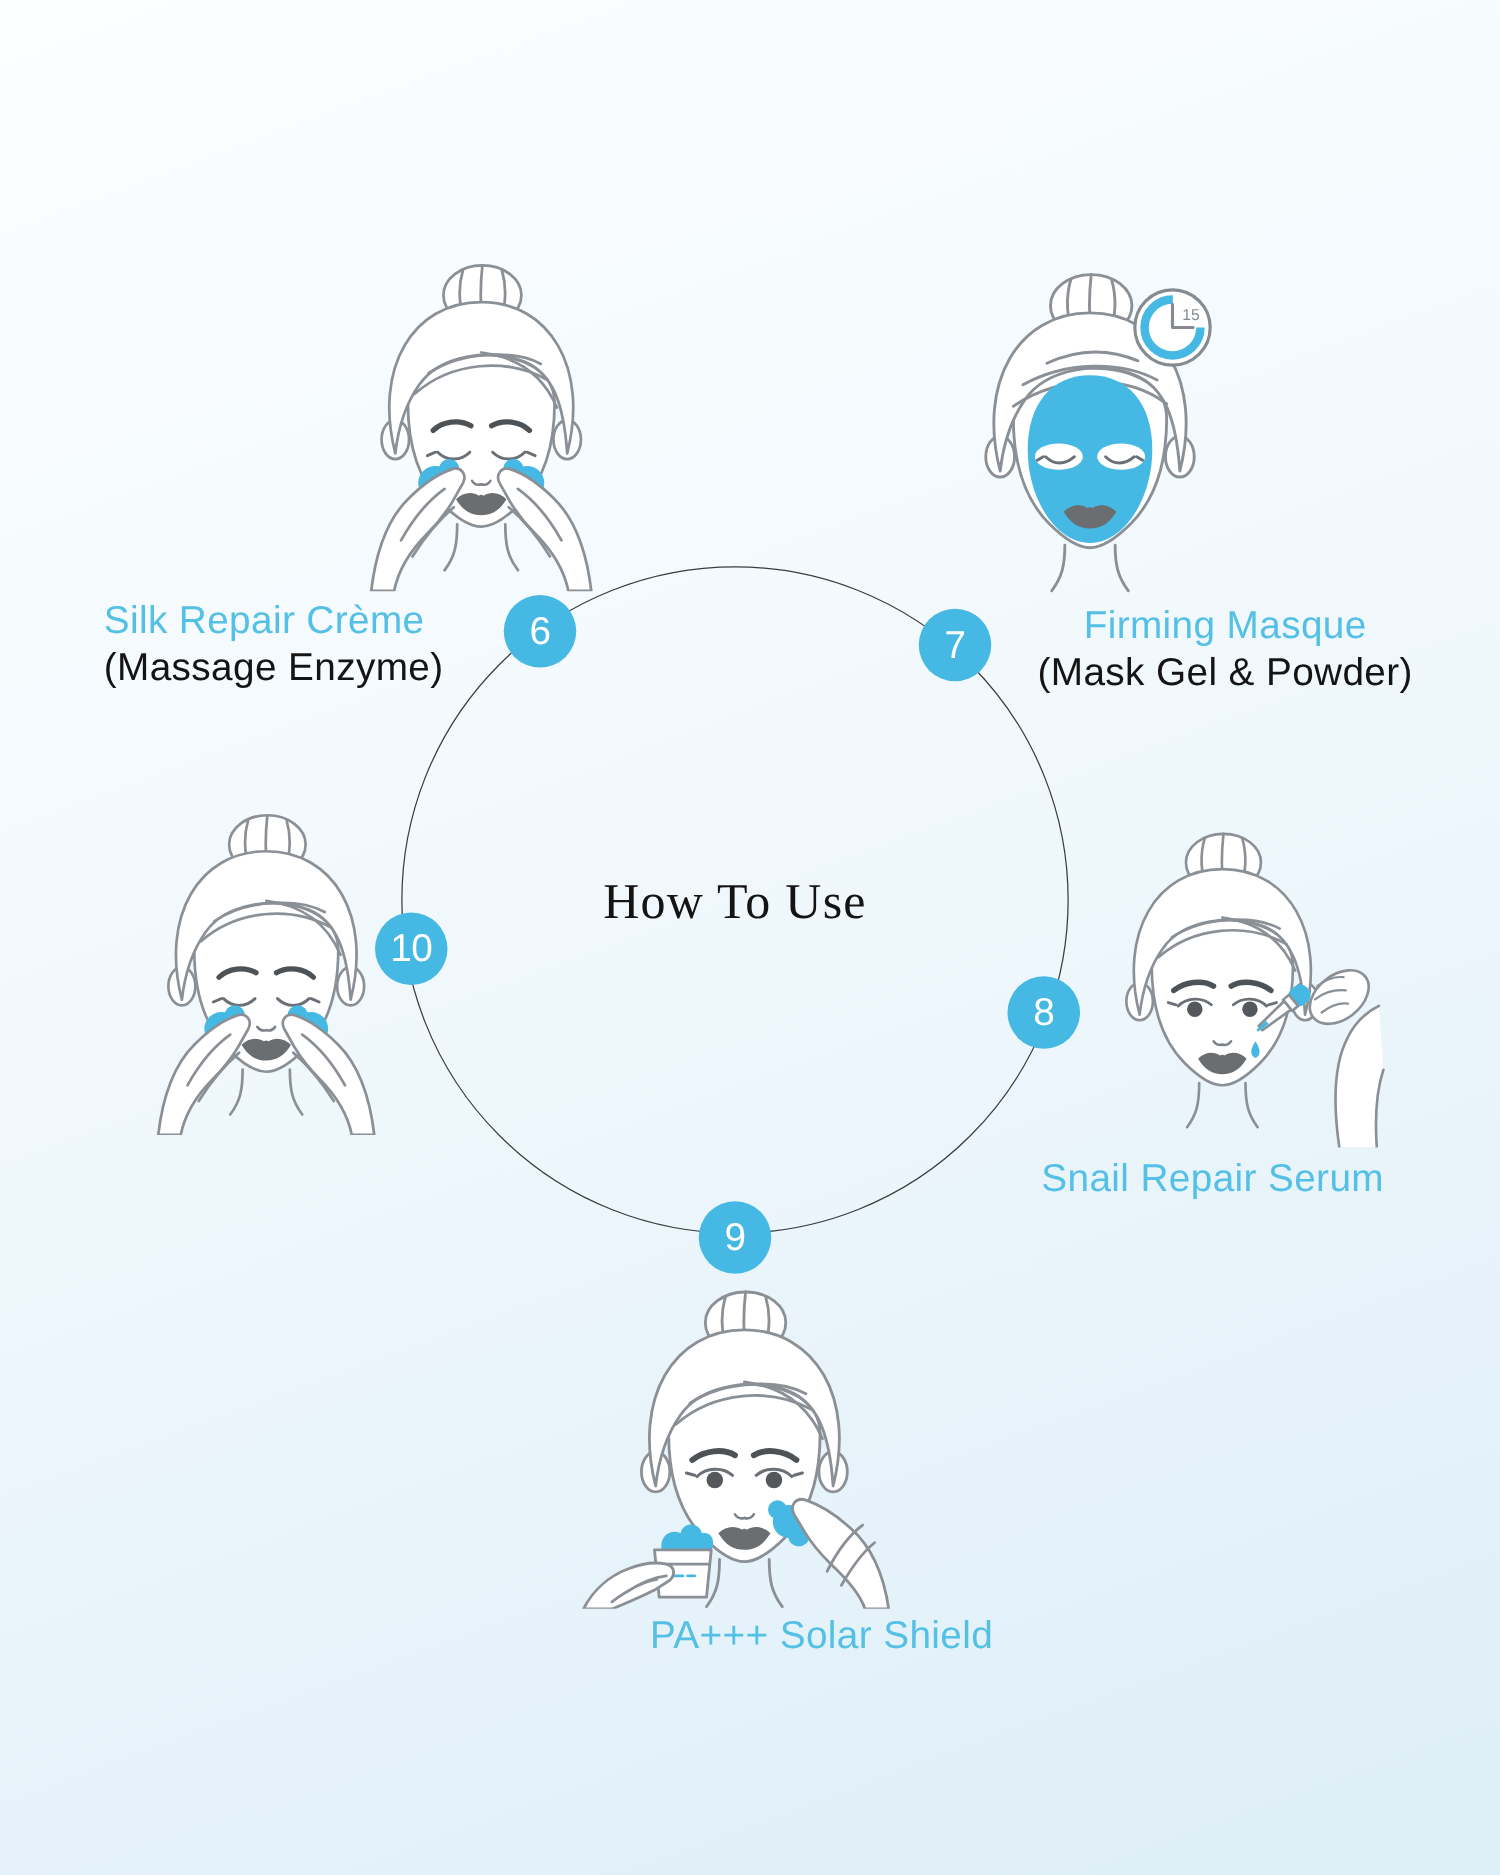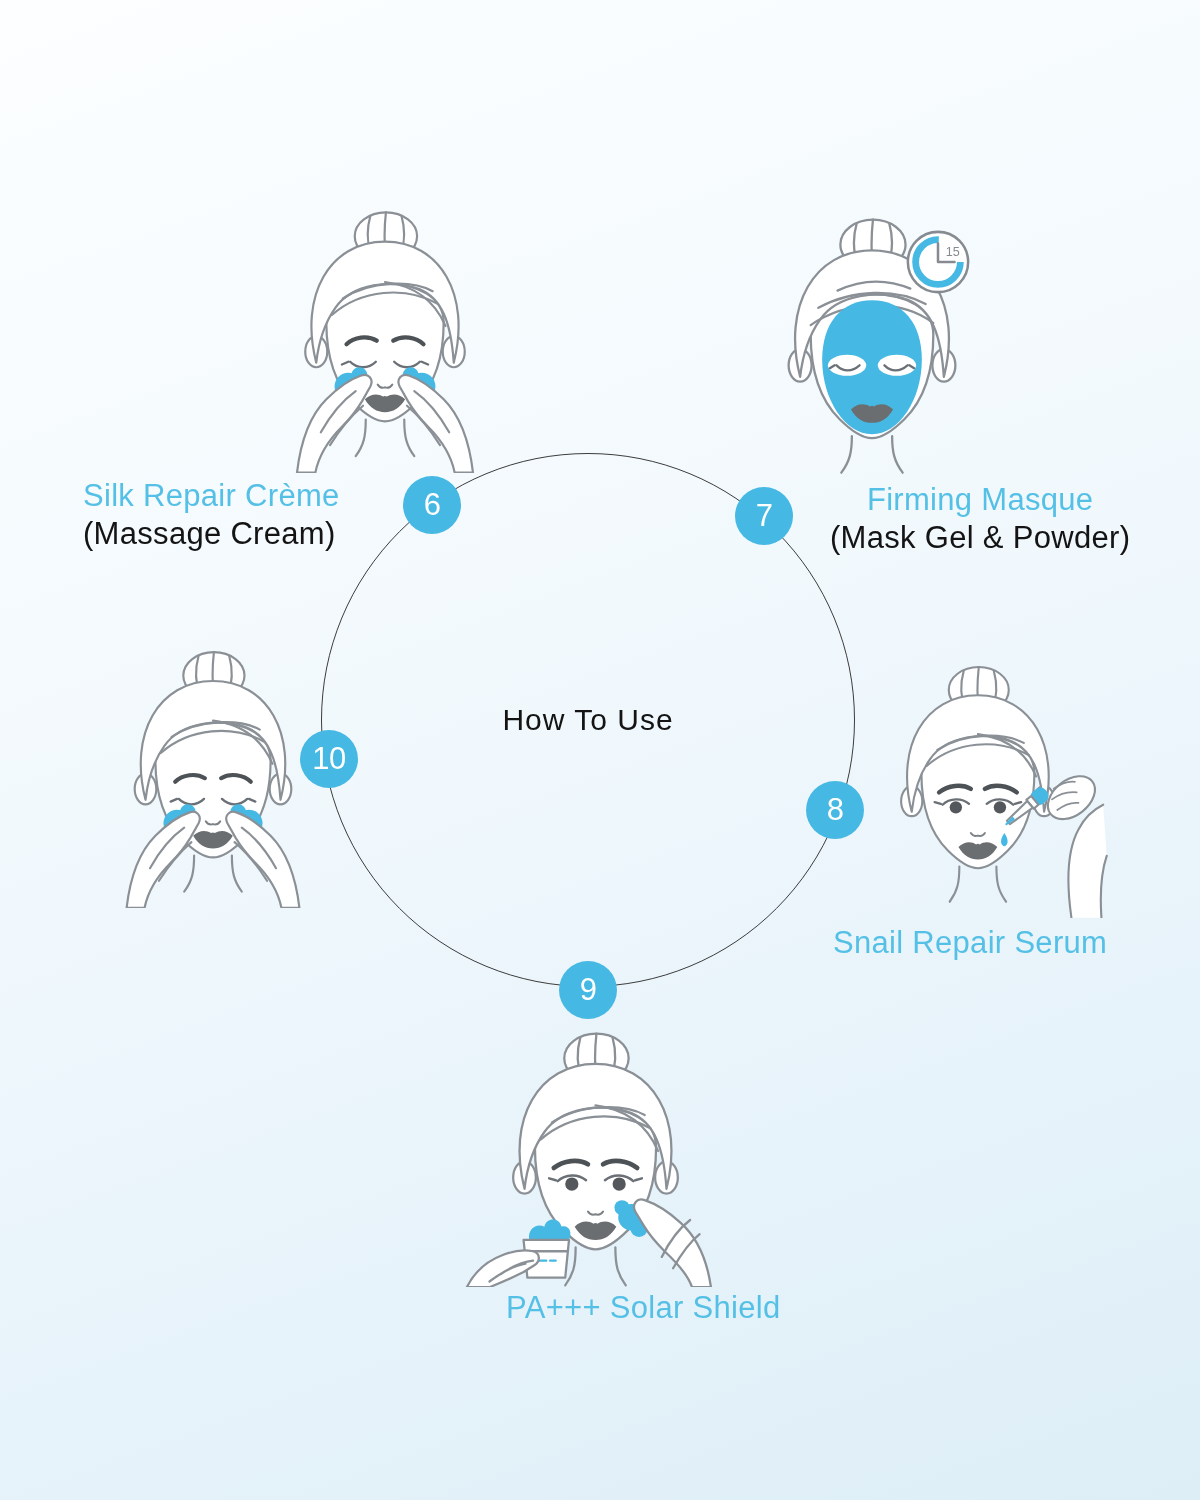--- a/index.html
+++ b/index.html
@@ -8,39 +8,39 @@
     background: linear-gradient(160deg, #fcfeff 0%, #f2f9fd 42%, #ddeef7 100%);
     font-family:"Liberation Sans", sans-serif;
   }
   .big-circle {
     position:absolute; left:321px; top:453px; width:534px; height:534px;
     border:1.4px solid #3c3c3c; border-radius:50%; box-sizing:border-box;
   }
   .title {
     position:absolute; left:321px; top:453px; width:534px; height:534px;
     display:flex; align-items:center; justify-content:center;
-    font-size:30px; font-weight:500; color:#141414; letter-spacing:1px;
+    font-size:40px; font-weight:500; color:#141414; letter-spacing:1px;font-family:Liberation Serif, serif;
   }
   .badge {
     position:absolute; width:58px; height:58px; border-radius:50%;
     background:#45b8e3; color:#ffffff; display:flex; align-items:center; justify-content:center;
     font-size:31px; font-weight:500; letter-spacing:-0.5px;
   }
   .b6 { left:403px; top:476px; }
   .b7 { left:735px; top:487px; }
   .b8 { left:806px; top:781px; }
   .b9 { left:559px; top:961px; }
   .b10{ left:300px; top:730px; }
   .step-label { position:absolute; font-size:31px; line-height:38px; letter-spacing:0.3px; white-space:nowrap; }
   .product { color:#55c0e6; font-weight:500; }
   .form    { color:#141414; font-weight:500; }
   .l6 { left:83px; top:477px; }
   .l7 { left:830px; top:481px;text-align:center; }
   .l8 { left:833px; top:924px; }
-  .l9 { left:506px; top:1289px; }
+  .l9 { left:520px; top:1289px; }
   .l10{ left:103px; top:911px; }
   .illu { position:absolute; }
   .f6 { left:275px; top:205px;  width:220px; }
   .f7 { left:757px; top:212px;  width:230px; }
   .f8 { left:872px; top:660px;  width:240px; }
   .f9 { left:463px; top:1026px; width:265px; }
   .f10{ left:105px; top:645px;  width:216px; }
   .clock { left:903px; top:227px; width:70px; }
 </style>
 </head>
@@ -52,21 +52,21 @@
   <div class="title">How To Use</div>
 
   <div class="badge b6">6</div>
   <div class="badge b7">7</div>
   <div class="badge b8">8</div>
   <div class="badge b9">9</div>
   <div class="badge b10">10</div>
 
   <div class="step-label l6">
     <div class="product">Silk Repair Crème</div>
-    <div class="form">(Massage Cream)</div>
+    <div class="form">(Massage Enzyme)</div>
   </div>
   <div class="step-label l7">
     <div class="product">Firming Masque</div>
     <div class="form">(Mask Gel &amp; Powder)</div>
   </div>
   <div class="step-label l8">
     <div class="product">Snail Repair Serum</div>
   </div>
   <div class="step-label l9">
     <div class="product">PA+++ Solar Shield</div>

